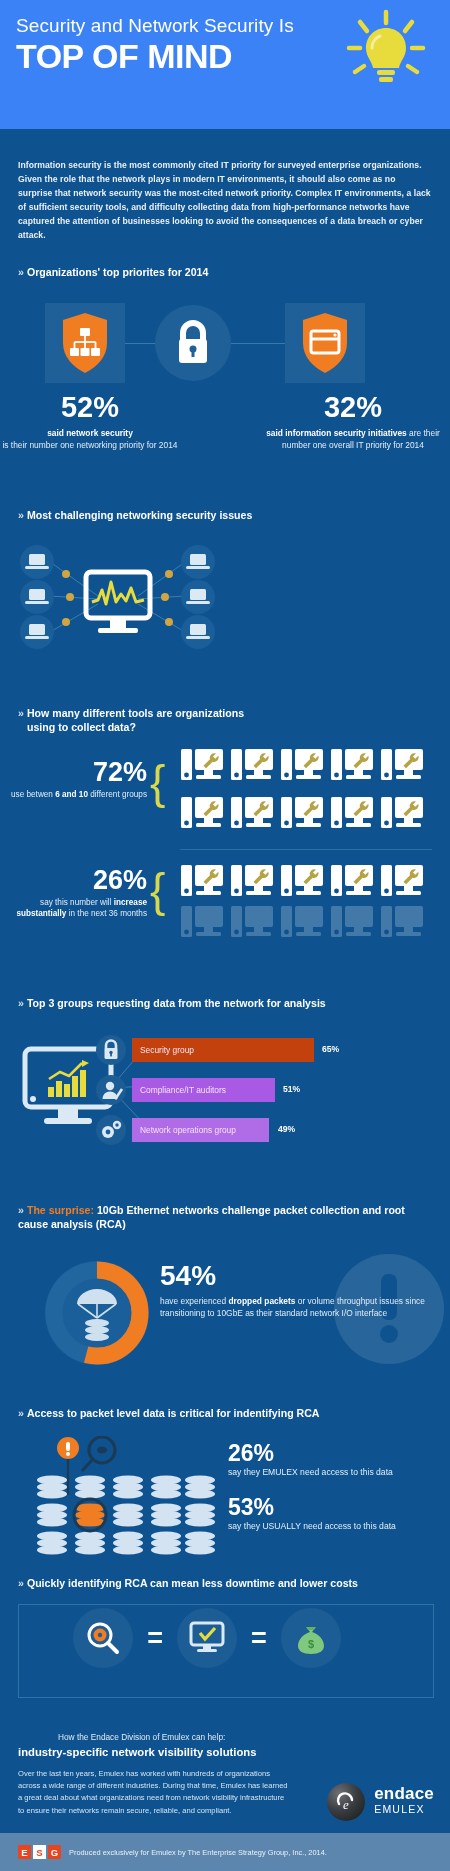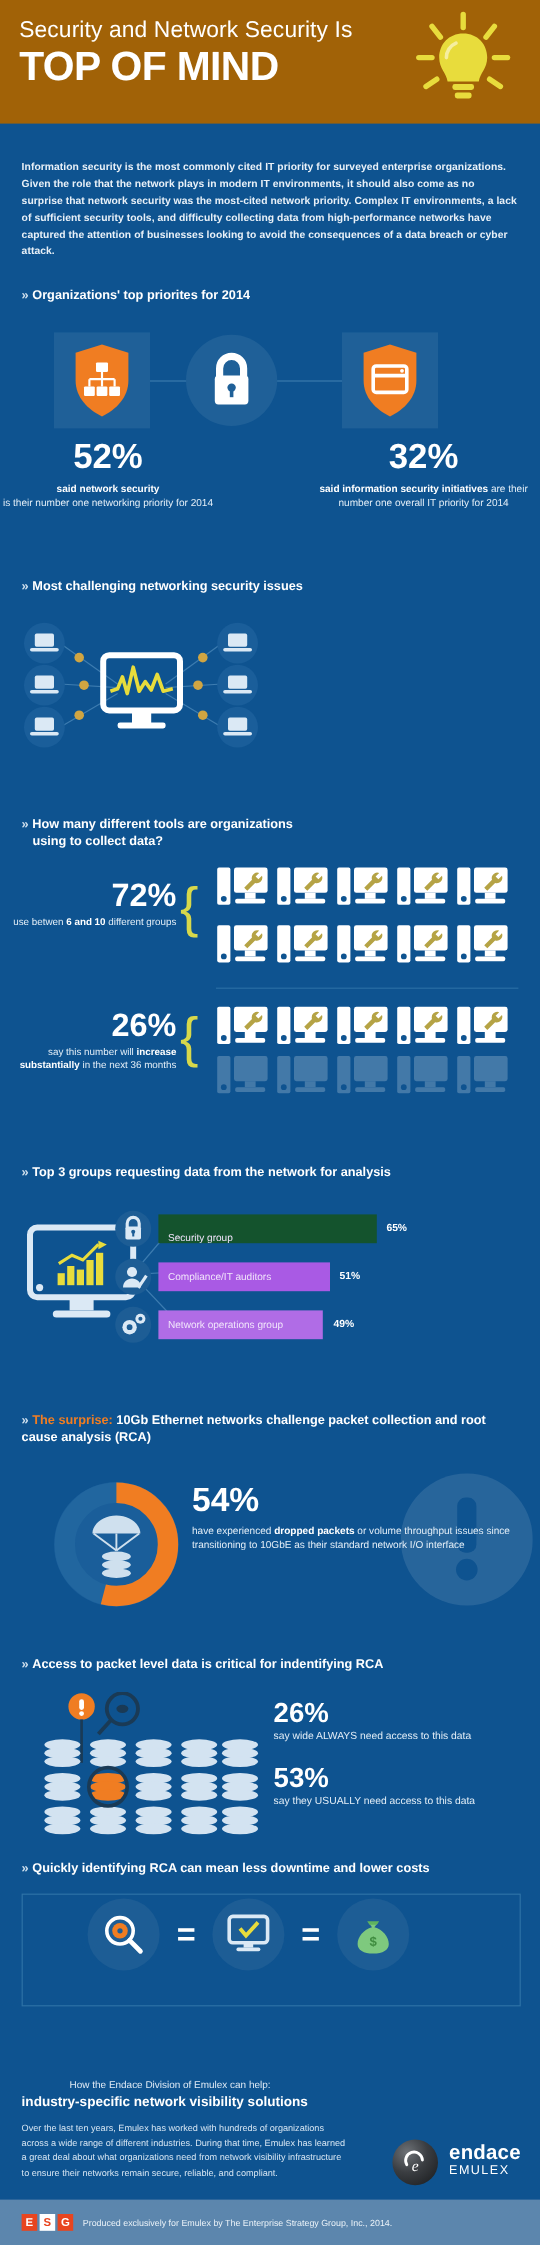--- a/index.html
+++ b/index.html
@@ -9,21 +9,21 @@
     background:#0e5390;
     font-family:"Liberation Sans","DejaVu Sans",sans-serif;
     color:#ffffff;
     overflow:hidden;
     position:relative;
   }
   .page{width:450px;height:1871px;position:relative;background:#0e5390;}
 
   
   .header{
-    height:103px;background:#a16207;position:relative;
+    height:129px;background:#3b82f6;position:relative;
     box-sizing:border-box;padding:16px 0 0 16px;
   }
   .hdr-sub{font-size:19px;font-weight:400;letter-spacing:.1px;line-height:1.1;color:#ffffff;}
   .hdr-main{font-size:34px;font-weight:bold;line-height:1.0;margin-top:2px;letter-spacing:-0.5px;color:#ffffff;}
   .bulb{position:absolute;right:18px;top:8px;width:92px;height:88px;}
 
   
   .intro{
     padding:30px 18px 0 18px;font-size:8.6px;line-height:1.62;
     color:#e9f1f8;font-weight:bold;letter-spacing:.05px;
@@ -78,21 +78,21 @@
   .iconrow{position:absolute;display:flex;gap:6px;}
   .divider{position:absolute;left:180px;width:252px;height:1px;background:#2a6ea5;}
 
   
   .s4{position:relative;margin-top:0px;height:175px;}
   .monitor{position:absolute;left:22px;top:35px;width:92px;height:88px;}
   .links{position:absolute;left:110px;top:20px;}
   .grp-row{position:absolute;left:132px;height:24px;}
   .grp-ico{position:absolute;left:-36px;top:-3px;width:30px;height:30px;border-radius:50%;background:#1d5d95;}
   .bar{height:24px;background:#a450e0;display:flex;align-items:center;}
-  .bar.b1{background:#14532d;align-items:flex-end;}
+  .bar.b1{background:#c2410c;}
   .bar.b2{background:#a95ae4;}
   .bar.b3{background:#b06ce6;}
   .bar-label{font-size:8.4px;padding-left:8px;color:#f1e4fb;white-space:nowrap;}
   .bar-val{position:absolute;top:6px;font-size:8.6px;font-weight:bold;color:#ffffff;}
 
   
   .s5{position:relative;margin-top:8px;height:150px;}
   .donut{position:absolute;left:42px;top:18px;width:110px;height:110px;}
   .s5-text{position:absolute;left:160px;top:22px;width:270px;}
   .s5-text .bignum{font-size:28px;}
@@ -729,21 +729,21 @@
       <g fill="#f07d22">
         <ellipse cx="60" cy="72" rx="15" ry="4.6"></ellipse>
           <ellipse cx="60" cy="79" rx="15" ry="4.6"></ellipse>
           <ellipse cx="60" cy="86" rx="15" ry="4.6"></ellipse>
       </g>
       <circle cx="60" cy="79" r="16" fill="none" stroke="#1a3a55" stroke-width="3"></circle>
     </svg>
 
     <div class="s6-text">
       <div class="bignum" style="font-size:23px;">26%</div>
-      <div class="s6-cap">say wide ALWAYS need access to this data</div>
+      <div class="s6-cap">say they EMULEX need access to this data</div>
       <div class="s6-gap"></div>
       <div class="bignum" style="font-size:23px;">53%</div>
       <div class="s6-cap">say they USUALLY need access to this data</div>
     </div>
   </div>
 
   <div class="sec-h" style="margin-top:12px;">
     <span class="chev">»</span><span>Quickly identifying RCA can mean less downtime and lower costs</span>
   </div>
 

